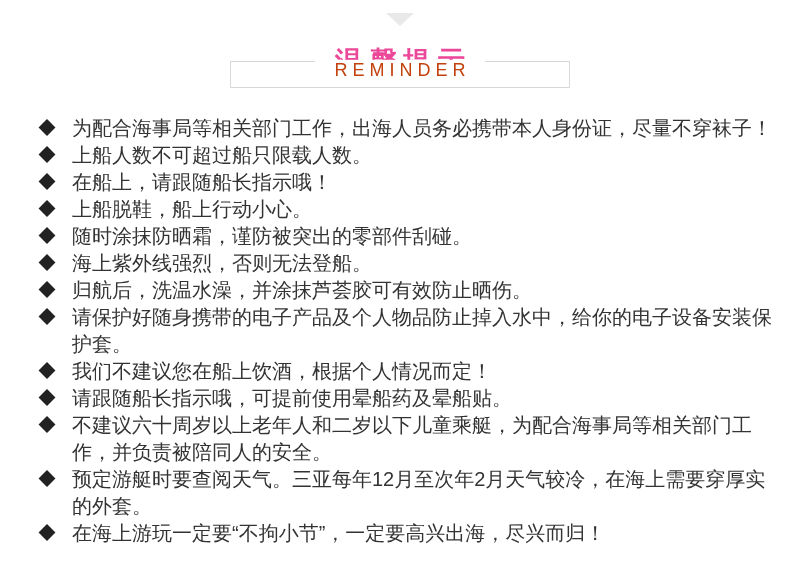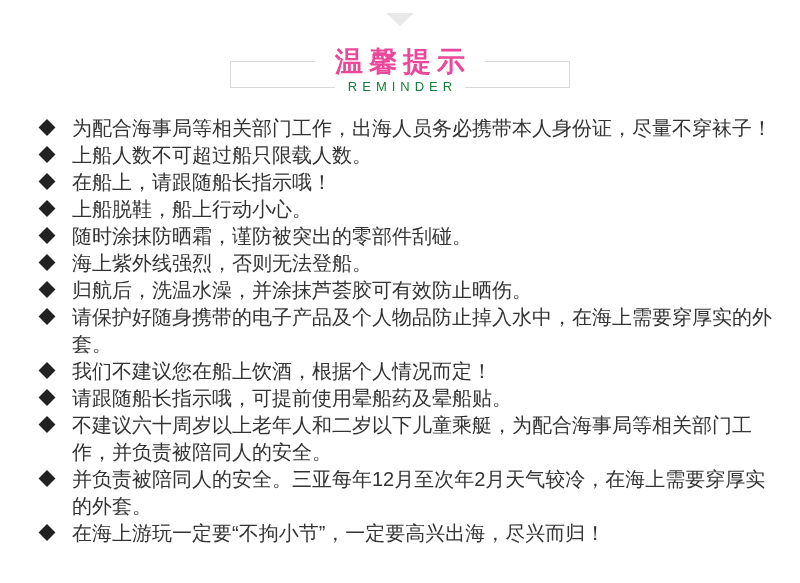--- a/index.html
+++ b/index.html
@@ -49,27 +49,27 @@
     padding: 0 14px 0 20px;
     font-size: 28px;
     font-weight: bold;
     color: #ec4899;
     letter-spacing: 6px;
     white-space: nowrap;
     line-height: 1.1;
   }
   .header-subtitle {
     position: absolute;
-    bottom: 0;
+    bottom: 16px;
     left: 50%;
     transform: translate(-50%, 50%);
     background: #ffffff;
     padding: 0 8px 0 13px;
-    font-size: 13px;
-    color: #15803d;
+    font-size: 18px;
+    color: #c2410c;
     letter-spacing: 5px;
     white-space: nowrap;
     line-height: 1.2;
   }
 
   
   .notice-list {
     position: absolute;
     top: 115px;
     left: 38px;
@@ -133,37 +133,37 @@
     <li class="notice-item">
       <span class="bullet">◆</span>
       <span class="notice-text">海上紫外线强烈，否则无法登船。</span>
     </li>
     <li class="notice-item">
       <span class="bullet">◆</span>
       <span class="notice-text">归航后，洗温水澡，并涂抹芦荟胶可有效防止晒伤。</span>
     </li>
     <li class="notice-item">
       <span class="bullet">◆</span>
-      <span class="notice-text">请保护好随身携带的电子产品及个人物品防止掉入水中，在海上需要穿厚实的外套。</span>
+      <span class="notice-text">请保护好随身携带的电子产品及个人物品防止掉入水中，给你的电子设备安装保护套。</span>
     </li>
     <li class="notice-item">
       <span class="bullet">◆</span>
       <span class="notice-text">我们不建议您在船上饮酒，根据个人情况而定！</span>
     </li>
     <li class="notice-item">
       <span class="bullet">◆</span>
       <span class="notice-text">请跟随船长指示哦，可提前使用晕船药及晕船贴。</span>
     </li>
     <li class="notice-item">
       <span class="bullet">◆</span>
       <span class="notice-text">不建议六十周岁以上老年人和二岁以下儿童乘艇，为配合海事局等相关部门工作，并负责被陪同人的安全。</span>
     </li>
     <li class="notice-item">
       <span class="bullet">◆</span>
-      <span class="notice-text">并负责被陪同人的安全。三亚每年12月至次年2月天气较冷，在海上需要穿厚实的外套。</span>
+      <span class="notice-text">预定游艇时要查阅天气。三亚每年12月至次年2月天气较冷，在海上需要穿厚实的外套。</span>
     </li>
     <li class="notice-item">
       <span class="bullet">◆</span>
       <span class="notice-text">在海上游玩一定要“不拘小节”，一定要高兴出海，尽兴而归！</span>
     </li>
   </ul>
 
 </div>
 
 </body></html>

